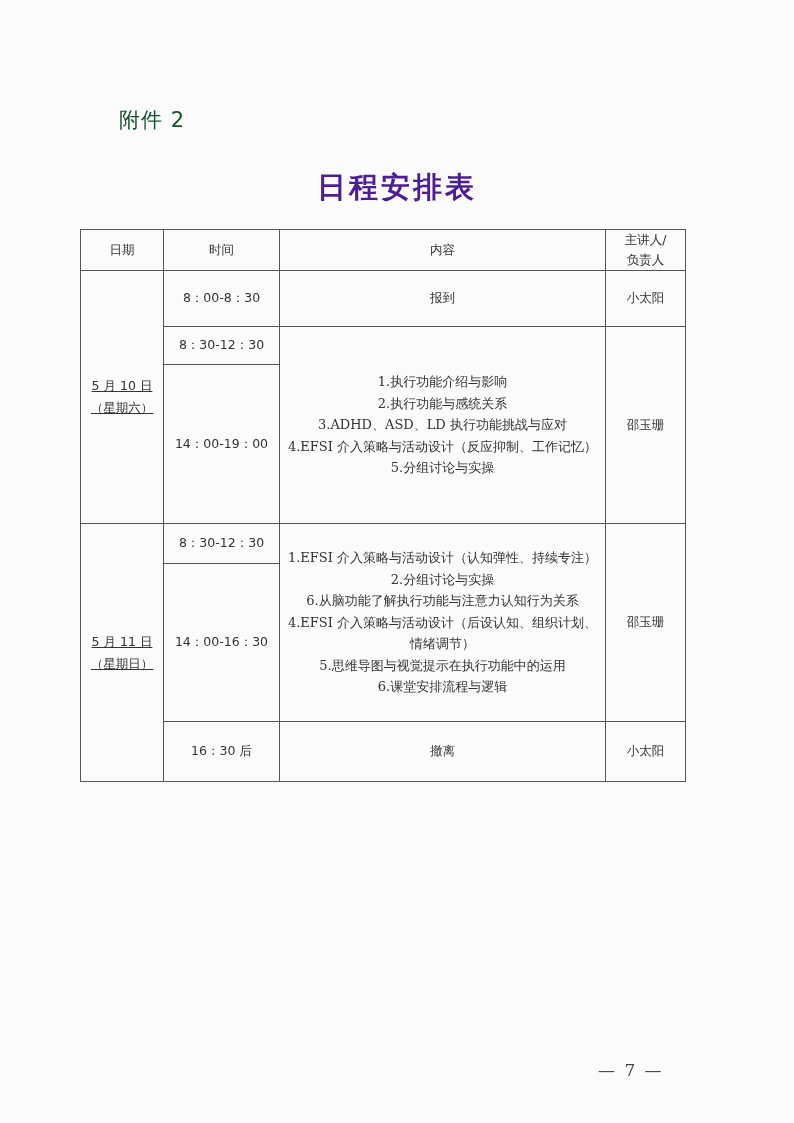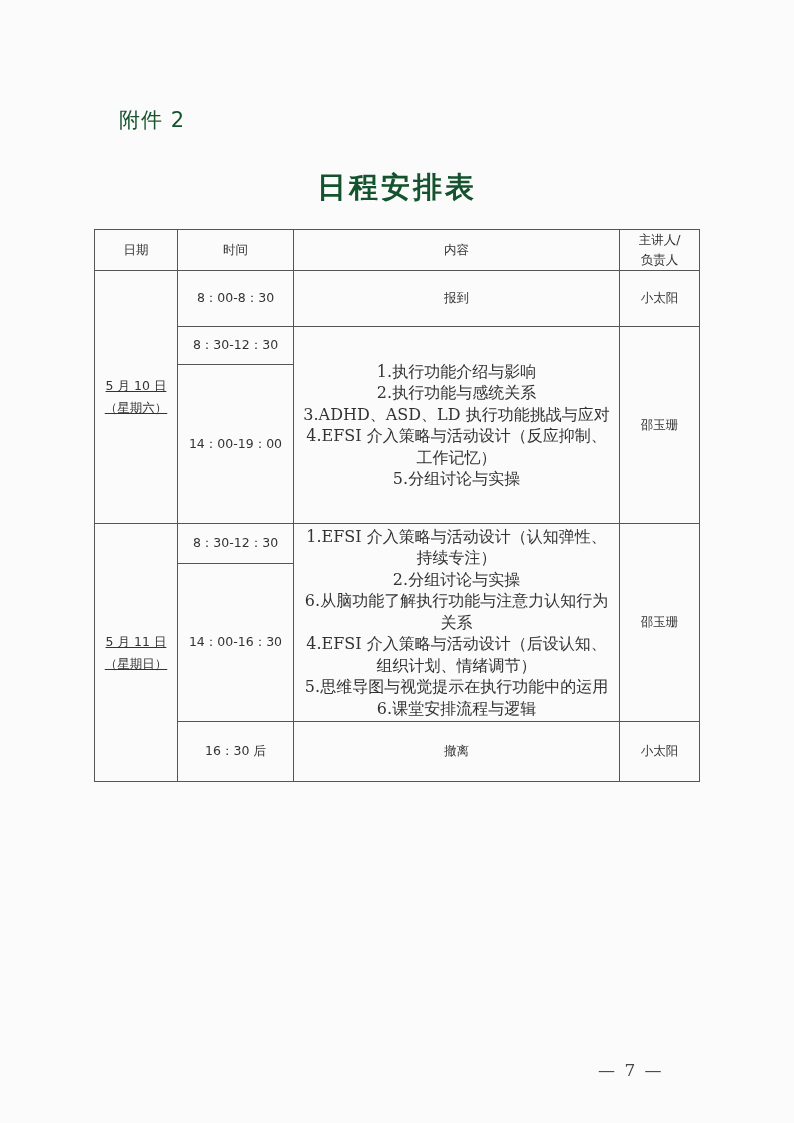--- a/index.html
+++ b/index.html
@@ -14,24 +14,24 @@
     .attachment {
       position: absolute; left: 119px; top: 106px;
       font-size: 21px; letter-spacing: 1px;
       color: #14532d;
     }
     .title {
       position: absolute; left: 0; width: 794px; top: 168px;
       text-align: center;
       font-family: "DejaVu Serif", "Liberation Serif", serif;
       font-size: 29px; font-weight: bold; letter-spacing: 3px;
-      color: #14532d;
+      color: #4c1d95;
     }
     table.schedule {
-      position: absolute; left: 94px; top: 229px;
+      position: absolute; left: 80px; top: 229px;
       width: 605px;
       border-collapse: collapse;
       table-layout: fixed;
       font-size: 12.5px;
       color: #333;
     }
     table.schedule td, table.schedule th {
       border: 1.3px solid #555;
       padding: 0;
       text-align: center;
@@ -40,21 +40,21 @@
     }
     table.schedule th { line-height: 20px; }
     .col-date { width: 83px; }
     .col-time { width: 116px; }
     .col-content { width: 326px; }
     .col-speaker { width: 80px; }
     .content-list {
       text-align: left;
       padding: 0 6px 0 6px !important;
       font-family: "DejaVu Serif", "Liberation Serif", serif;
-      font-size: 16px;
+      font-size: 13px;
       line-height: 21.5px;
     }
     .content-list div { white-space: normal; }
     .date-cell { line-height: 22px; text-decoration: underline; }
     .page-num {
       position: absolute; left: 598px; top: 1060px;
       font-family: "DejaVu Serif", "Liberation Serif", serif;
       font-size: 17px; color: #444;
       letter-spacing: 2px;
     }

